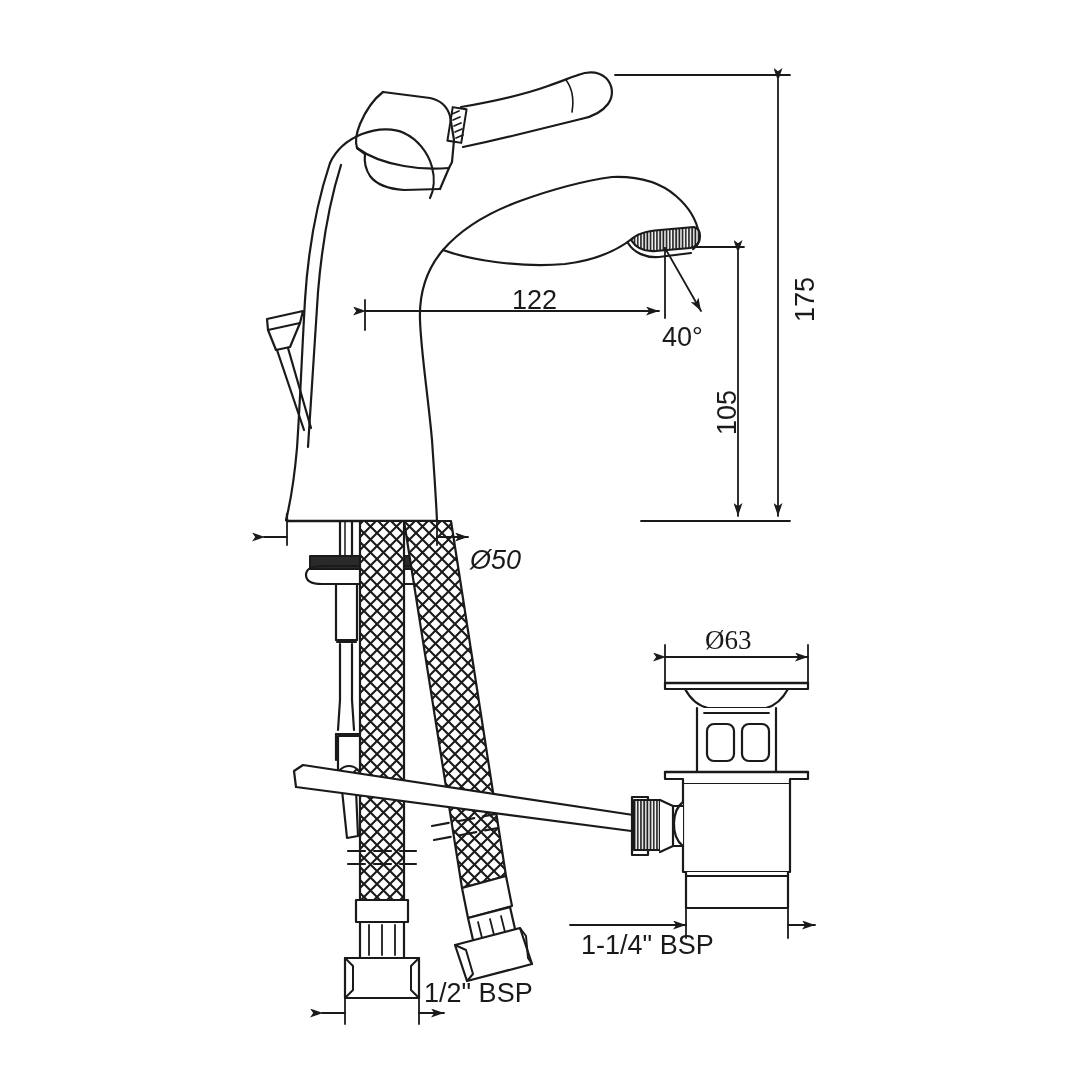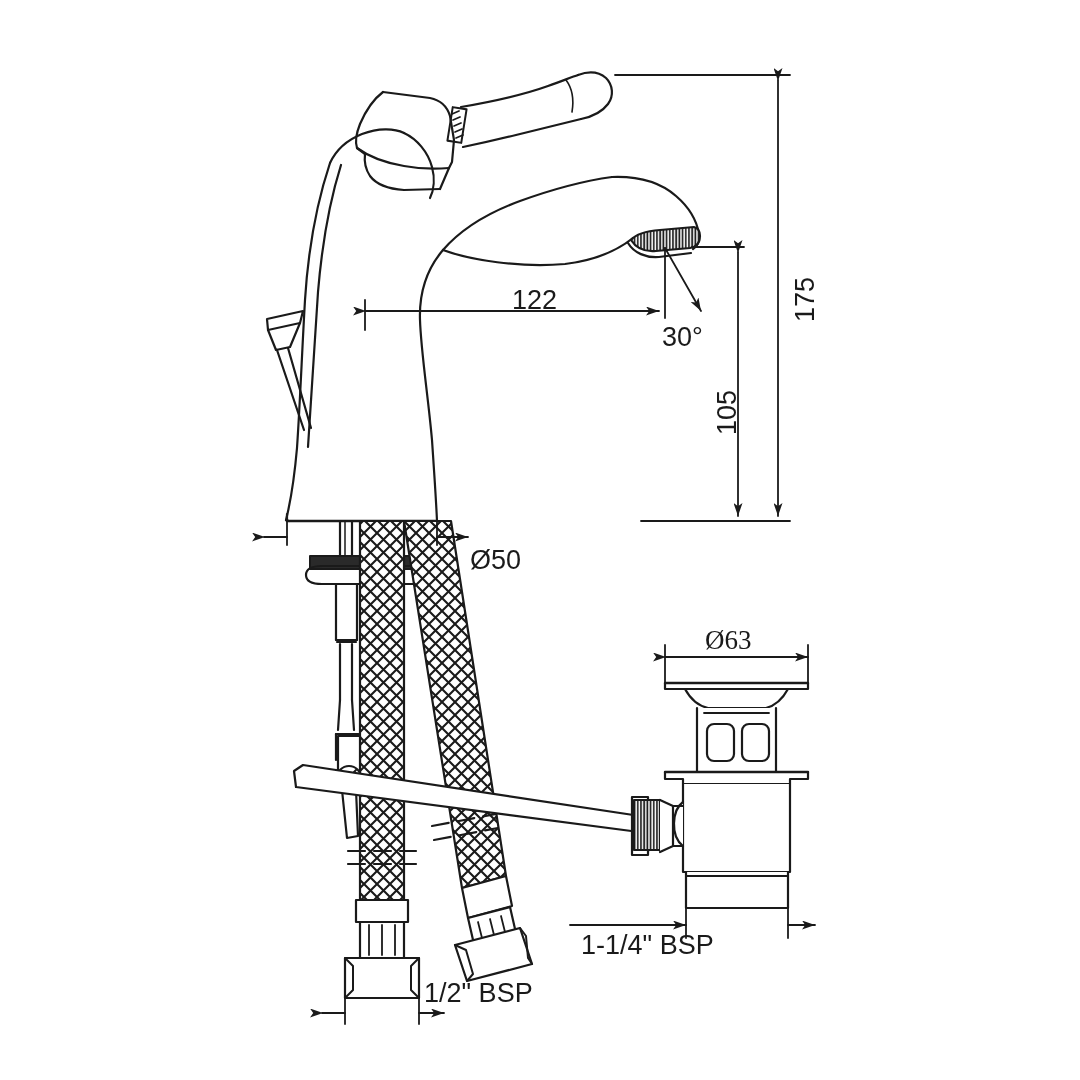--- a/index.html
+++ b/index.html
@@ -304,27 +304,27 @@
         <line x1="788" y1="908" x2="788" y2="938"></line>
         <line x1="570" y1="925" x2="686" y2="925" marker-end="url(#arrIn)"></line>
         <line x1="788" y1="925" x2="815" y2="925" marker-end="url(#arrIn)"></line>
       </g>
 
     </g>
   </svg>
 
   <div class="dimtext" style="left:512px; top:285px;">122</div>
 
-  <div class="dimtext" style="left:662px; top:322px;">30°</div>
+  <div class="dimtext" style="left:662px; top:322px;">40°</div>
 
   <div class="dimtext vert" style="left:712px; top:435px;">105</div>
 
   <div class="dimtext vert" style="left:790px; top:322px;">175</div>
 
-  <div class="dimtext" style="left:470px; top:545px;">Ø50</div>
+  <div class="dimtext" style="left:470px; top:545px;font-style:italic;">Ø50</div>
 
   <div class="dimtext" style="left:705px; top:625px;font-family:Liberation Serif, serif;">Ø63</div>
 
   <div class="dimtext" style="left:424px; top:978px;">1/2" BSP</div>
 
   <div class="dimtext" style="left:581px; top:930px;">1-1/4" BSP</div>
 
 </div>
 
 </body></html>

